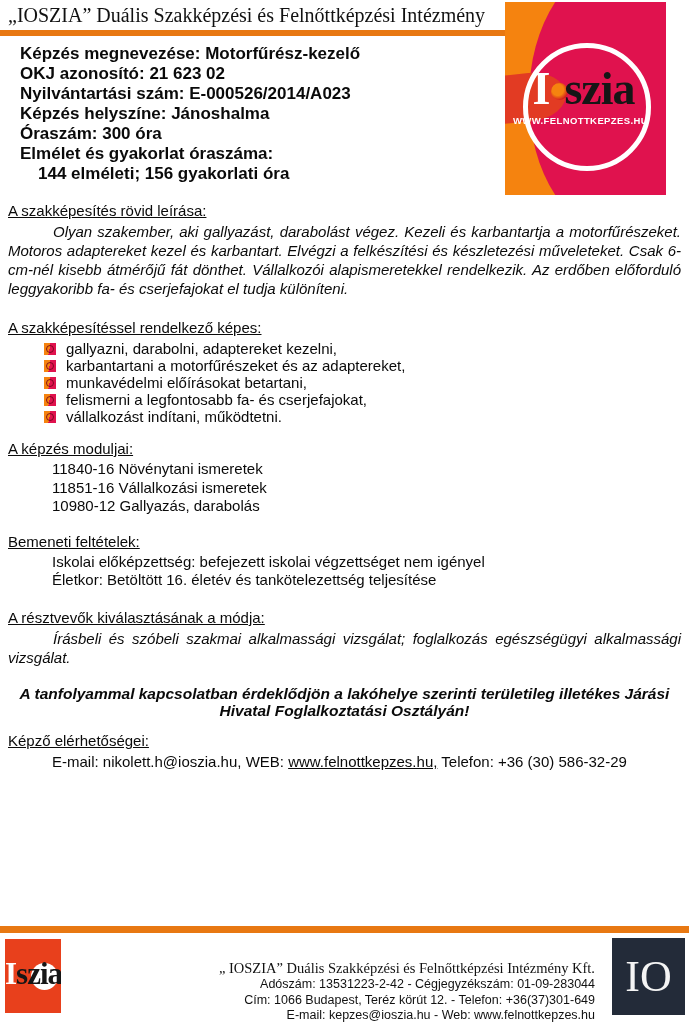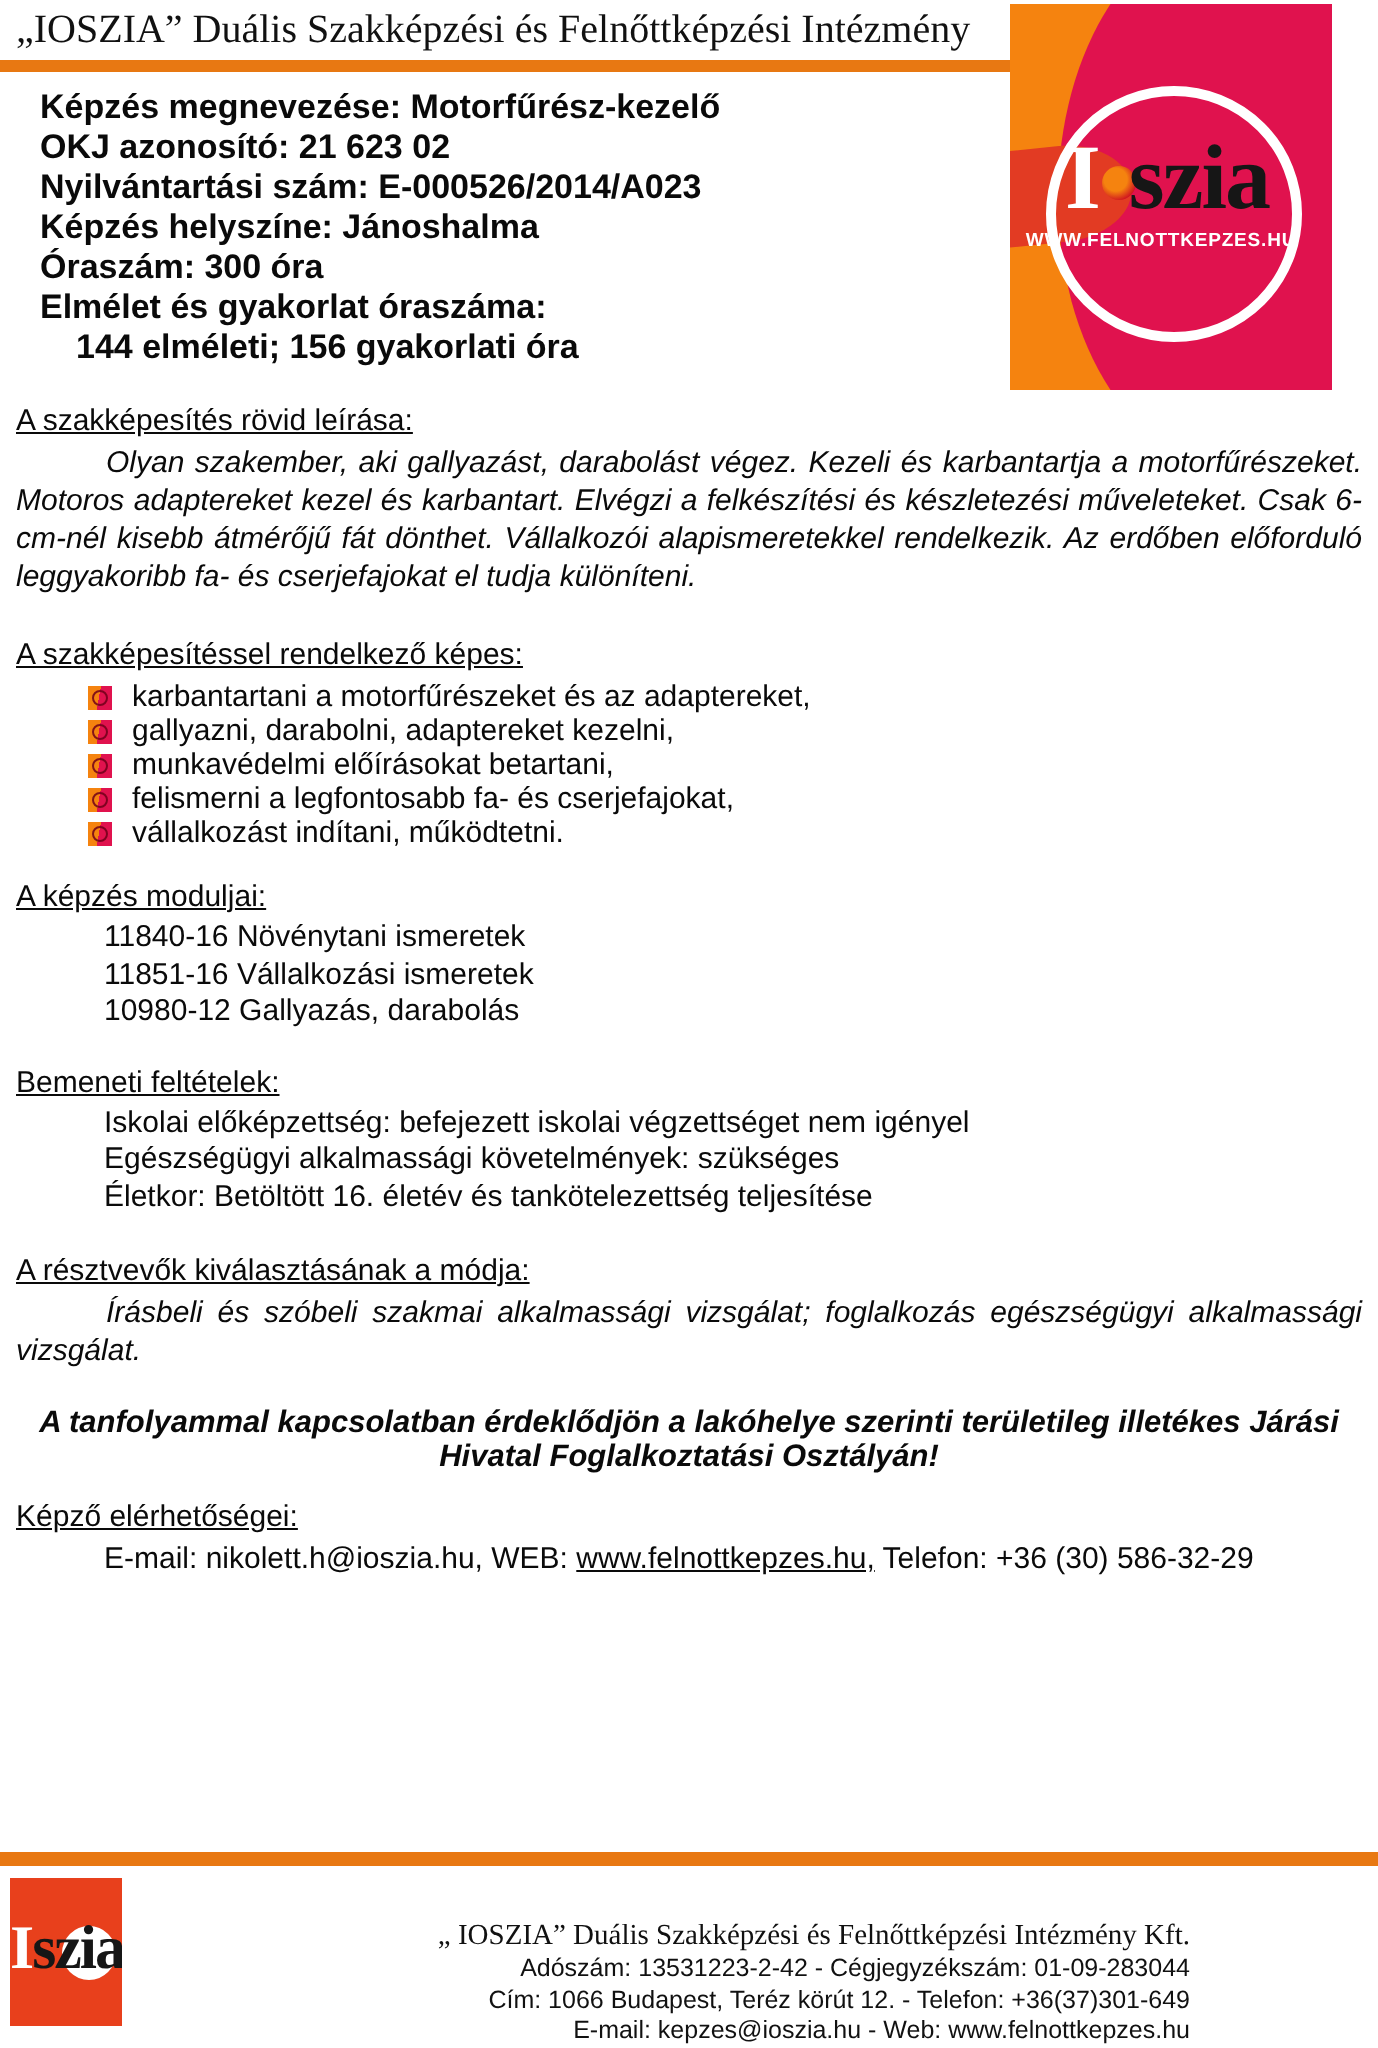--- a/index.html
+++ b/index.html
@@ -105,25 +105,25 @@
 
     <div class="sec-title">A szakképesítés rövid leírása:</div>
     <p class="para">Olyan szakember, aki gallyazást, darabolást végez. Kezeli és karbantartja a motorfűrészeket. Motoros adaptereket kezel és karbantart. Elvégzi a felkészítési és készletezési műveleteket. Csak 6-cm-nél kisebb átmérőjű fát dönthet. Vállalkozói alapismeretekkel rendelkezik. Az erdőben előforduló leggyakoribb fa- és cserjefajokat el tudja különíteni.</p>
 
     <div class="gap20"></div>
 
     <div class="sec-title">A szakképesítéssel rendelkező képes:</div>
     <ul class="bullets">
       <li>
           <span class="bullet-icon"></span>
-          <span>karbantartani a motorfűrészeket és az adaptereket,</span>
+          <span>gallyazni, darabolni, adaptereket kezelni,</span>
         </li>
       <li>
           <span class="bullet-icon"></span>
-          <span>gallyazni, darabolni, adaptereket kezelni,</span>
+          <span>karbantartani a motorfűrészeket és az adaptereket,</span>
         </li>
       <li>
           <span class="bullet-icon"></span>
           <span>munkavédelmi előírásokat betartani,</span>
         </li>
       <li>
           <span class="bullet-icon"></span>
           <span>felismerni a legfontosabb fa- és cserjefajokat,</span>
         </li>
       <li>
@@ -139,21 +139,20 @@
       <div>11840-16 Növénytani ismeretek</div>
       <div>11851-16 Vállalkozási ismeretek</div>
       <div>10980-12 Gallyazás, darabolás</div>
     </div>
 
     <div class="gap16"></div>
 
     <div class="sec-title">Bemeneti feltételek:</div>
     <div class="plain-list">
       <div>Iskolai előképzettség: befejezett iskolai végzettséget nem igényel</div>
-      <div>Egészségügyi alkalmassági követelmények: szükséges</div>
       <div>Életkor: Betöltött 16. életév és tankötelezettség teljesítése</div>
     </div>
 
     <div class="gap18"></div>
 
     <div class="sec-title">A résztvevők kiválasztásának a módja:</div>
     <p class="para">Írásbeli és szóbeli szakmai alkalmassági vizsgálat; foglalkozás egészségügyi alkalmassági vizsgálat.</p>
 
     <p class="notice">A tanfolyammal kapcsolatban érdeklődjön a lakóhelye szerinti területileg illetékes Járási Hivatal Foglalkoztatási Osztályán!</p>
 
@@ -172,14 +171,15 @@
   </div>
 
   <div class="footer-text">
     <div class="footer-company">„ IOSZIA” Duális Szakképzési és Felnőttképzési Intézmény Kft.</div>
     <div class="footer-line">Adószám: 13531223-2-42 - Cégjegyzékszám: 01-09-283044</div>
     <div class="footer-line">Cím: 1066 Budapest, Teréz körút 12. - Telefon: +36(37)301-649</div>
     <div class="footer-line">E-mail: kepzes@ioszia.hu - Web: www.felnottkepzes.hu</div>
     <div class="footer-line">Felnőttképzési engedélyszám: E-000526/2014</div>
   </div>
 
+  <div class="footer-logo-right">IO</div>
 
 </div>
 
 </body></html>

